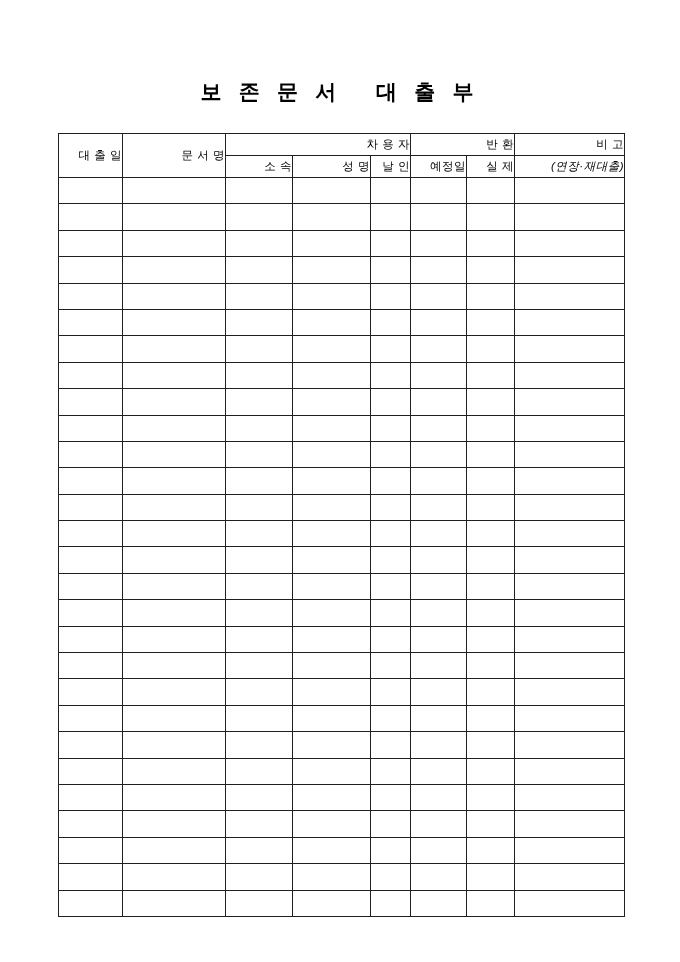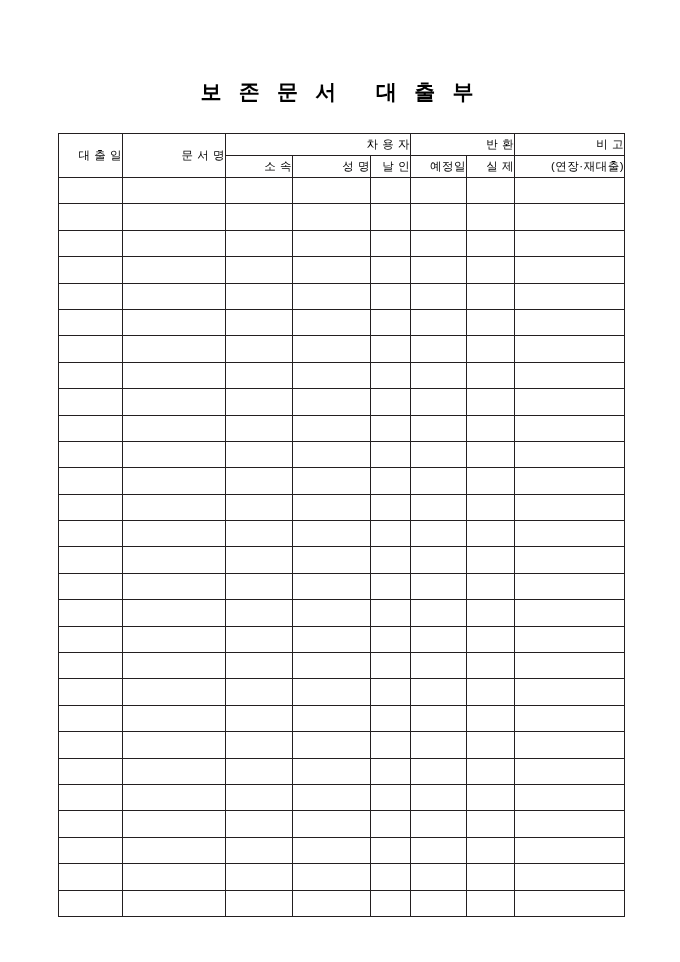--- a/index.html
+++ b/index.html
@@ -62,21 +62,21 @@
     letter-spacing: 0.5px;
     text-align: right;
   }
   table.ledger th.tall {
     height: 42px;
   }
   table.ledger td.row-cell {
     height: 25.4px;
   }
   .sp3 { letter-spacing: 1.5px; }
-  .small { font-size: 10.5px; letter-spacing: 0px; }
+  .small { font-size: 10.5px; letter-spacing: 0px; font-style: italic; }
   
   col.c-date   { width: 64px; }
   col.c-doc    { width: 103px; }
   col.c-dept   { width: 67px; }
   col.c-name   { width: 78px; }
   col.c-seal   { width: 40px; }
   col.c-due    { width: 56px; }
   col.c-actual { width: 48px; }
   col.c-note   { width: 110px; }
 </style>

